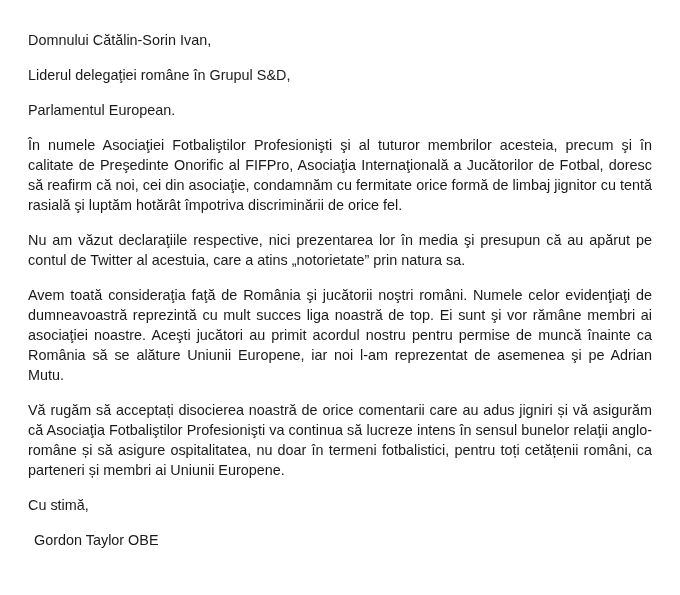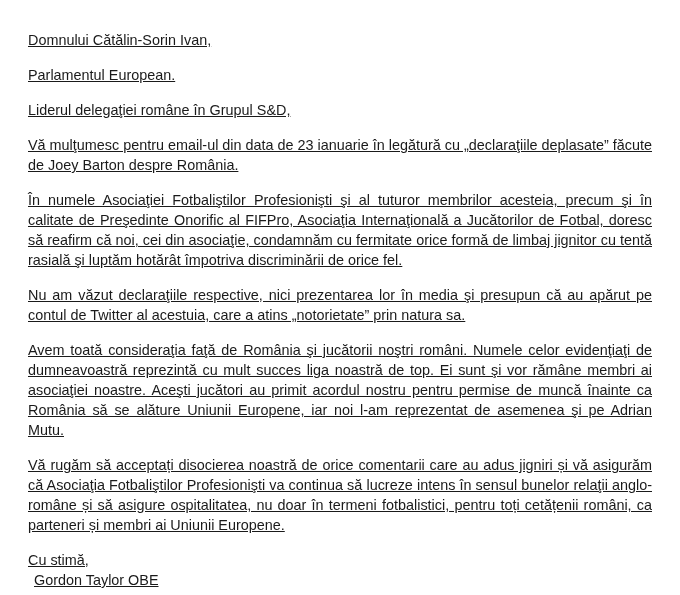--- a/index.html
+++ b/index.html
@@ -13,60 +13,59 @@
     overflow: hidden;
     font-family: "Liberation Sans", sans-serif;
     color: #1a1a1a;
   }
   .letter {
     box-sizing: border-box;
     width: 680px;
     height: 595px;
     padding: 30px 28px 0 28px;
     background: #ffffff;
-    text-decoration: underline;
   }
   .block {
     font-size: 14.4px;
     line-height: 20px;
     color: #1a1a1a;
     margin: 0;
     -webkit-hyphens: none;
     hyphens: none;
   }
   .salutation {
     text-align: left;
     margin-bottom: 15px;
   }
   .para {
     text-align: justify;
     text-justify: inter-word;
     margin-bottom: 15px;
   }
   .closing {
     text-align: left;
+    margin-bottom: 15px;
   }
   .signature {
     text-align: left;
     padding-left: 6px;
     margin-bottom: 0;
   }
 </style>
 </head>
 <body>
 
 <div class="letter">
 
   <p class="block salutation">Domnului Cătălin-Sorin Ivan,</p>
 
+  <p class="block salutation">Liderul delegaţiei române în Grupul S&amp;D,</p>
+
   <p class="block salutation">Parlamentul European.</p>
 
-  <p class="block salutation">Liderul delegaţiei române în Grupul S&amp;D,</p>
-
-  <p class="block para">Vă mulţumesc pentru email-ul din data de 23 ianuarie în legătură cu „declaraţiile deplasate” făcute de Joey Barton despre România.</p>
 
   <p class="block para">În numele Asociaţiei Fotbaliştilor Profesionişti şi al tuturor membrilor acesteia, precum şi în calitate de Preşedinte Onorific al FIFPro, Asociaţia Internaţională a Jucătorilor de Fotbal, doresc să reafirm că noi, cei din asociaţie, condamnăm cu fermitate orice formă de limbaj jignitor cu tentă rasială şi luptăm hotărât împotriva discriminării de orice fel.</p>
 
   <p class="block para">Nu am văzut declaraţiile respective, nici prezentarea lor în media şi presupun că au apărut pe contul de Twitter al acestuia, care a atins „notorietate” prin natura sa.</p>
 
   <p class="block para">Avem toată consideraţia faţă de România şi jucătorii noştri români. Numele celor evidenţiaţi de dumneavoastră reprezintă cu mult succes liga noastră de top. Ei sunt şi vor rămâne membri ai asociaţiei noastre. Aceşti jucători au primit acordul nostru pentru permise de muncă înainte ca România să se alăture Uniunii Europene, iar noi l-am reprezentat de asemenea şi pe Adrian Mutu.</p>
 
   <p class="block para">Vă rugăm să acceptați disocierea noastră de orice comentarii care au adus jigniri și vă asigurăm că Asociaţia Fotbaliştilor Profesionişti va continua să lucreze intens în sensul bunelor relaţii anglo-române și să asigure ospitalitatea, nu doar în termeni fotbalistici, pentru toți cetățenii români, ca parteneri și membri ai Uniunii Europene.</p>
 
   <p class="block closing">Cu stimă,</p>

